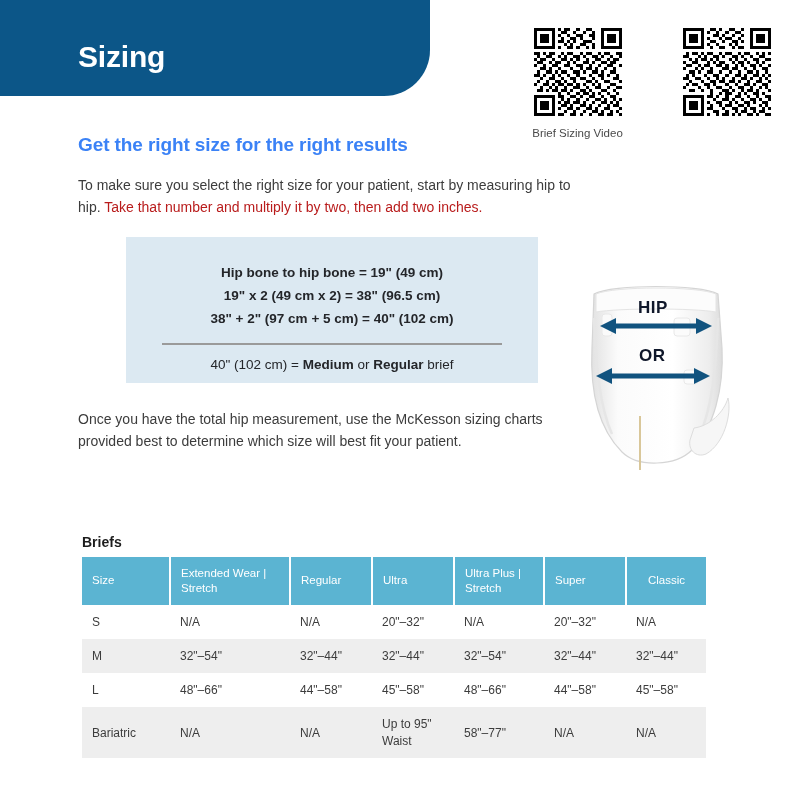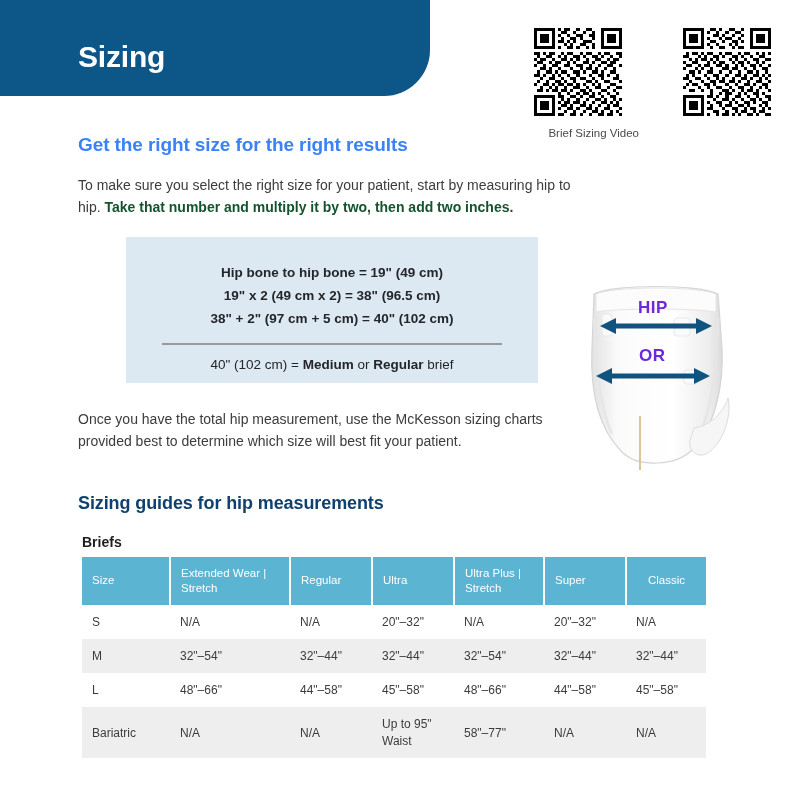--- a/index.html
+++ b/index.html
@@ -24,40 +24,40 @@
     color: #ffffff;
     font-size: 30px; font-weight: bold;
     letter-spacing: -0.2px;
   }
 
   
   .qr-zone {
     position: absolute; left: 516px; top: 28px;
     width: 272px; display: flex; gap: 26px;
   }
-  .qr-item { width: 123px; text-align: right; }
+  .qr-item { width: 123px; text-align: center; }
   .qr-box {
     width: 88px; height: 88px; margin: 0 auto 10px auto;
     background: #ffffff;
   }
   .qr-caption {
     font-size: 11.5px; color: #4a4a4a; line-height: 1.35;
   }
 
   
   .h2 {
     position: absolute; left: 78px; top: 134px;
     font-size: 19px; font-weight: bold; color: #3b82f6;
     letter-spacing: -0.1px;
   }
   .intro {
     position: absolute; left: 78px; top: 174px; width: 500px;
     font-size: 14px; line-height: 1.6; color: #3c3c3c;
   }
-  .intro b { color: #14532d; font-weight: bold; }
+  .intro b { color: #b91c1c; font-weight: normal; }
 
   
   .formula-box {
     position: absolute; left: 126px; top: 237px;
     width: 412px; height: 146px;
     background: #dce9f2;
     padding: 24px 20px 17px 20px;
     text-align: center;
   }
   .formula-line {
@@ -79,21 +79,21 @@
     font-size: 14px; line-height: 1.6; color: #3c3c3c;
   }
 
   
   .product {
     position: absolute; left: 566px; top: 278px;
     width: 182px; height: 200px;
   }
   .product svg { display: block; width: 182px; height: 200px; }
   .prod-label {
-    position: absolute; color: #6d28d9; font-weight: bold;
+    position: absolute; color: #0f172a; font-weight: bold;
     font-size: 17px; letter-spacing: 0.5px;
   }
   .lbl-hip { left: 72px; top: 20px; }
   .lbl-or  { left: 73px; top: 68px; }
 
   
   .h3 {
     position: absolute; left: 78px; top: 493px;
     font-size: 18px; font-weight: bold; color: #10406e;
     letter-spacing: -0.1px;
@@ -659,21 +659,20 @@
       <g stroke="#11537f" stroke-width="5" fill="#11537f">
         <line x1="42" y1="98" x2="132" y2="98"></line>
         <polygon points="30,98 46,90 46,106" stroke="none"></polygon>
         <polygon points="144,98 128,90 128,106" stroke="none"></polygon>
       </g>
     </svg>
     <div class="prod-label lbl-hip">HIP</div>
     <div class="prod-label lbl-or">OR</div>
   </div>
 
-  <div class="h3">Sizing guides for hip measurements</div>
   <div class="table-title">Briefs</div>
 
   <table class="sizing-table">
     <colgroup>
       <col class="col-size">
         <col class="col-ew">
         <col class="col-ult">
         <col class="col-ua">
       <col class="col-up">
         <col class="col-sup">

